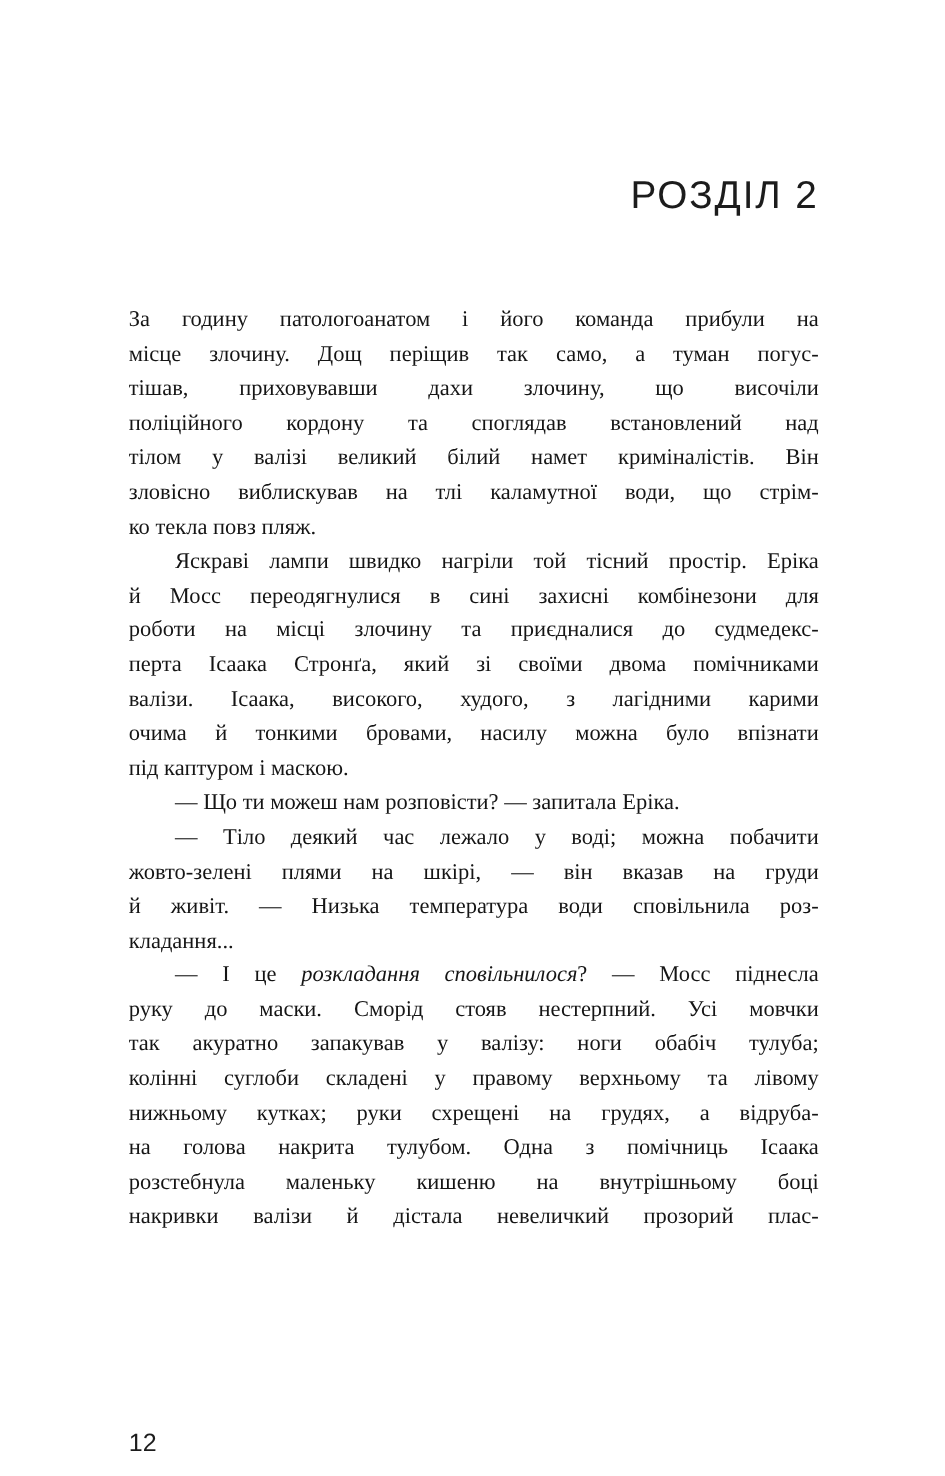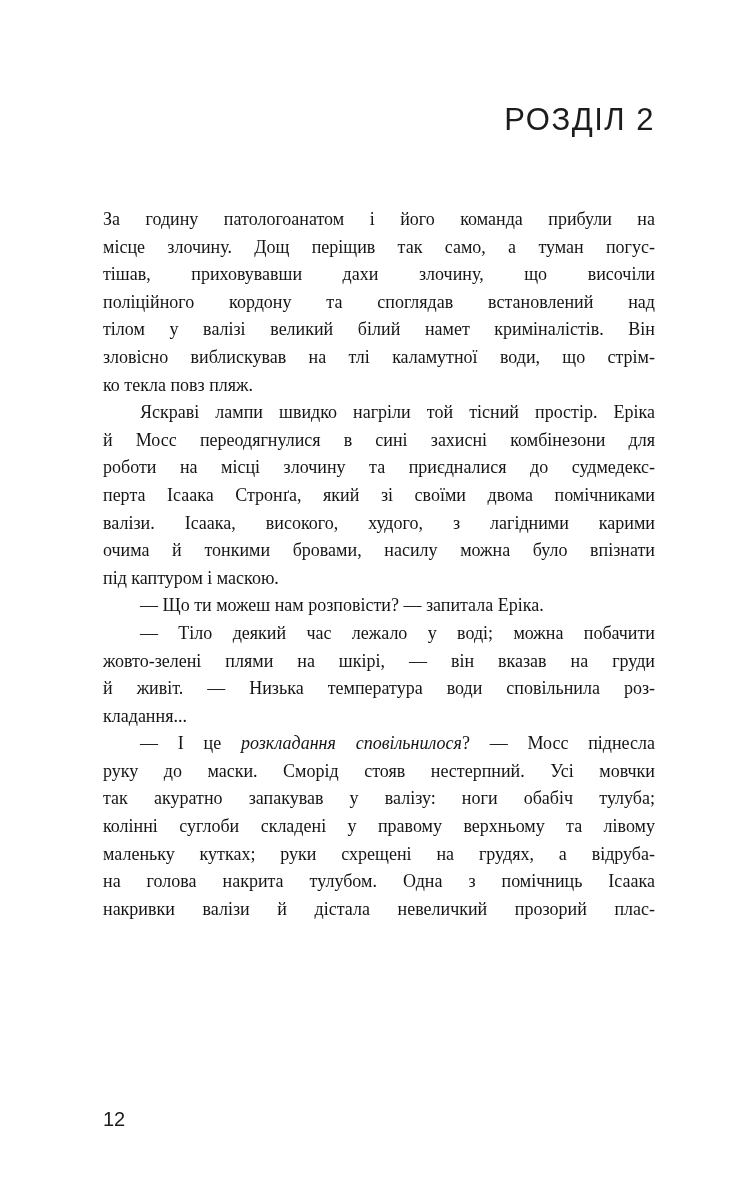--- a/index.html
+++ b/index.html
@@ -8,20 +8,21 @@
     height: 1181px;
     background: #ffffff;
     position: relative;
     font-family: "Liberation Serif", serif;
     color: #151515;
     overflow: hidden;
   }
   .page {
     position: absolute;
     inset: 0;
+    margin-top: 36px;
   }
   .chapter-title {
     position: absolute;
     left: 103px;
     top: 101px;
     width: 552px;
     text-align: right;
     font-family: "Liberation Sans", sans-serif;
     font-weight: 400;
     font-size: 31px;
@@ -90,20 +91,21 @@
         <div class="line"><span>— Тіло деякий час лежало у воді; можна побачити</span></div>
         <div class="line"><span>жовто-зелені плями на шкірі, — він вказав на груди</span></div>
         <div class="line"><span>й живіт. — Низька температура води сповільнила роз-</span></div>
         <div class="line lastline"><span>кладання...</span></div>
       </div>
       <div class="para indent">
         <div class="line"><span>— І це </span><i>розкладання сповільнилося</i><span>? — Мосс піднесла</span></div>
         <div class="line"><span>руку до маски. Сморід стояв нестерпний. Усі мовчки</span></div>
         <div class="line"><span>так акуратно запакував у валізу: ноги обабіч тулуба;</span></div>
         <div class="line"><span>колінні суглоби складені у правому верхньому та лівому</span></div>
-        <div class="line"><span>маленьку кутках; руки схрещені на грудях, а відруба-</span></div>
+        <div class="line"><span>нижньому кутках; руки схрещені на грудях, а відруба-</span></div>
         <div class="line"><span>на голова накрита тулубом. Одна з помічниць Ісаака</span></div>
+        <div class="line"><span>розстебнула маленьку кишеню на внутрішньому боці</span></div>
         <div class="line"><span>накривки валізи й дістала невеличкий прозорий плас-</span></div>
       </div>
     </div>
 
   <div class="page-number">12</div>
 </div>
 
 </body></html>

